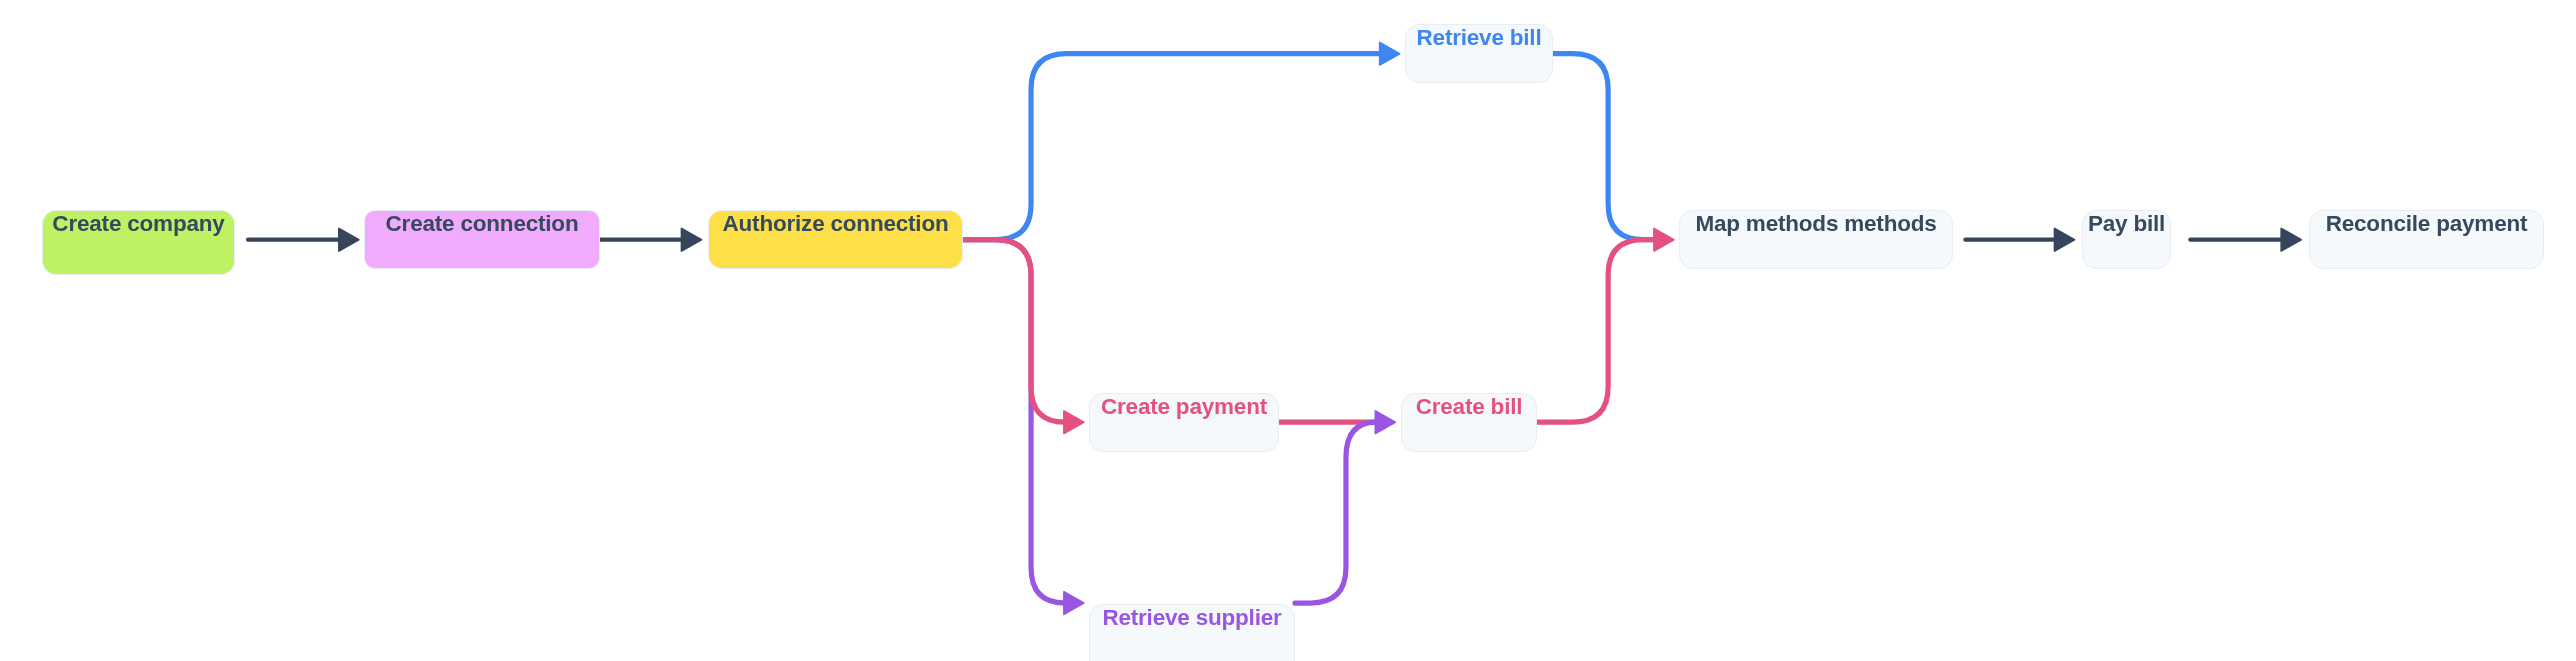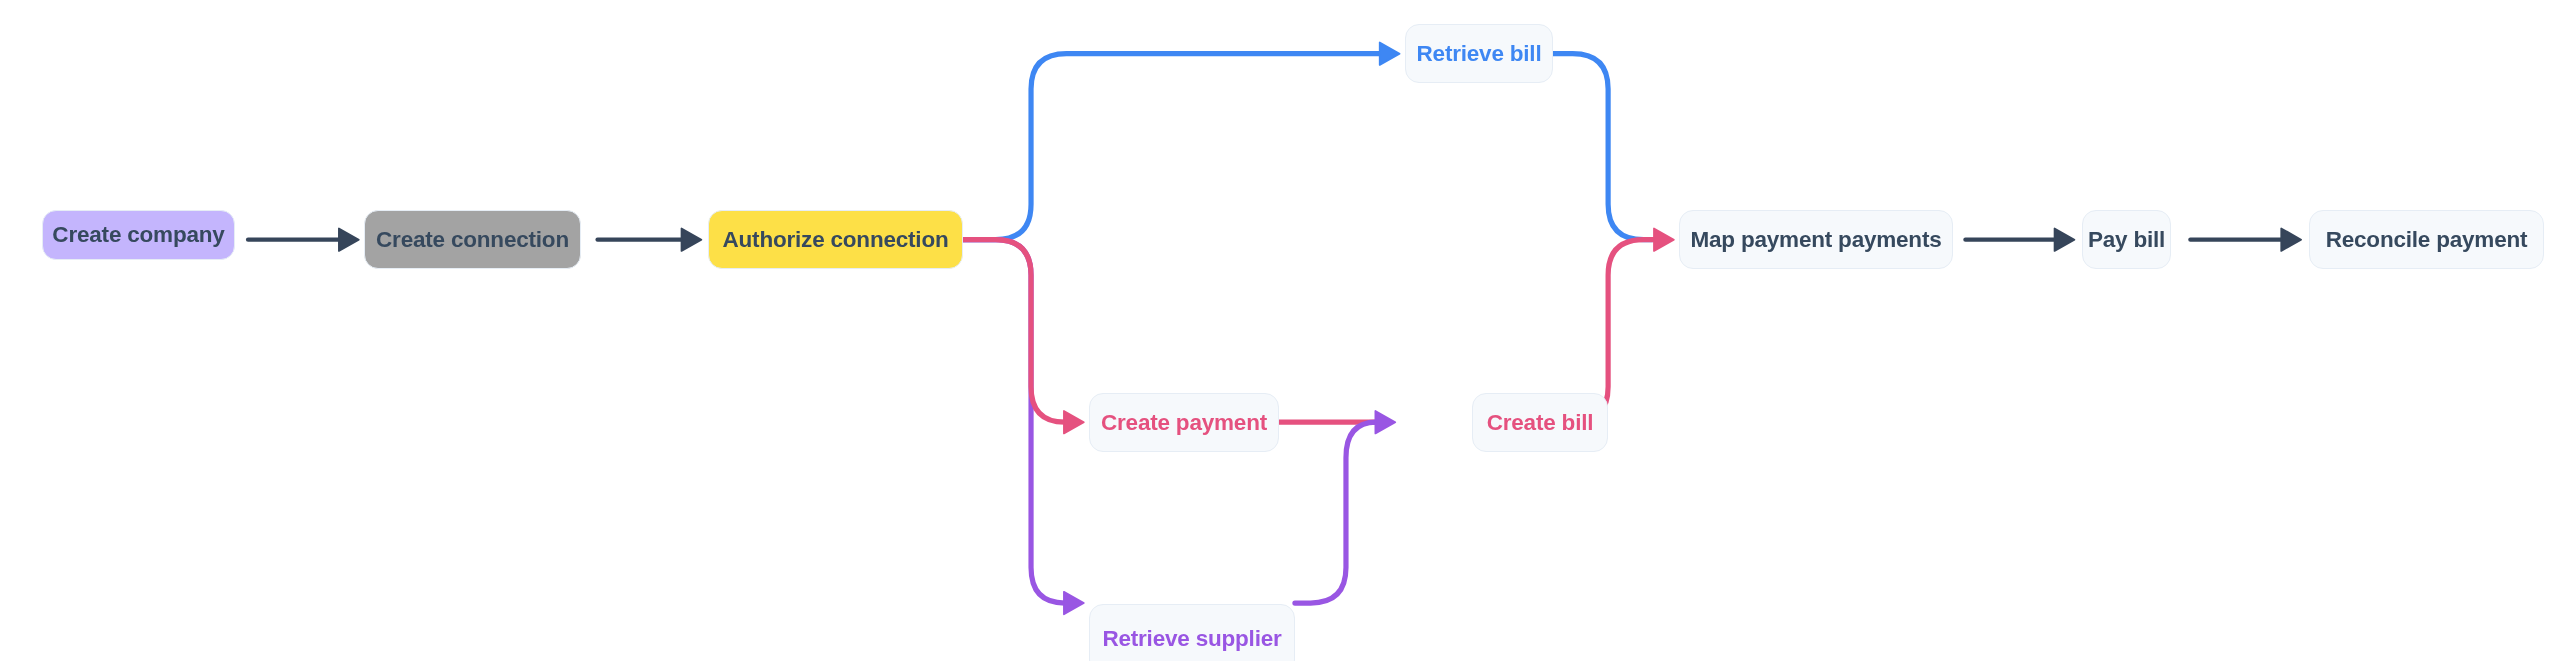--- a/index.html
+++ b/index.html
@@ -19,21 +19,21 @@
   .edges-svg {
     position: absolute;
     inset: 0;
     width: 2576px;
     height: 661px;
   }
   .node {
     position: absolute;
     box-sizing: border-box;
     display: flex;
-    align-items: center;
+    align-items: flex-start;
     justify-content: center;
     background: #f6f9fc;
     border: 1.7px solid #e6edf5;
     border-radius: 14px;
     font-size: 22.5px;
     font-weight: 600;
     letter-spacing: -0.2px;
     white-space: nowrap;
     cursor: pointer;
   }
@@ -59,43 +59,43 @@
       <path d="M1113 277 L1150 277 Q1191 277 1191 318 L1191 656 Q1191 697 1230 697" fill="none" stroke="#9956e3" stroke-width="6" stroke-linecap="round"></path>
       <polygon points="1252,697 1229,684 1229,710" fill="#9956e3" stroke="#9956e3" stroke-width="2" stroke-linejoin="round"></polygon>
       <path d="M1496 697 L1514 697 Q1555 697 1555 656 L1555 529 Q1555 488 1590 488" fill="none" stroke="#9956e3" stroke-width="6" stroke-linecap="round"></path>
       <polygon points="1612,488 1589,475 1589,501" fill="#9956e3" stroke="#9956e3" stroke-width="2" stroke-linejoin="round"></polygon>
       <path d="M1113 277 L1150 277 Q1191 277 1191 318 L1191 447 Q1191 488 1230 488" fill="none" stroke="#e5517f" stroke-width="6" stroke-linecap="round"></path>
       <polygon points="1252,488 1229,475 1229,501" fill="#e5517f" stroke="#e5517f" stroke-width="2" stroke-linejoin="round"></polygon>
       <path d="M1775 488 L1817 488 Q1858 488 1858 447 L1858 318 Q1858 277 1899 277 L1912 277" fill="none" stroke="#e5517f" stroke-width="6" stroke-linecap="round"></path>
       <polygon points="1934,277 1911,264 1911,290" fill="#e5517f" stroke="#e5517f" stroke-width="2" stroke-linejoin="round"></polygon>
     </svg>
   <div id="nodes">
-      <div class="node" style="left: 42px; top: 210px; width: 193px; height: 50px; background: #c4b5fd; border-color: rgb(230, 237, 245); color: rgb(54, 73, 94);">
+      <div class="node" style="left: 42px; top: 210px; width: 193px; height: 65px; background: #bef264; border-color: rgb(230, 237, 245); color: rgb(54, 73, 94);">
         <span>Create company</span>
       </div>
-      <div class="node" style="left: 364px; top: 210px; width: 217px; height: 59px; background: #a3a3a3; border-color: rgb(230, 237, 245); color: rgb(54, 73, 94);">
+      <div class="node" style="left: 364px; top: 210px; width: 236px; height: 59px; background: #f0abfc; border-color: rgb(230, 237, 245); color: rgb(54, 73, 94); border-radius: 11px;">
         <span>Create connection</span>
       </div>
       <div class="node" style="left: 708px; top: 210px; width: 255px; height: 59px; background: #fde047; border-color: rgb(230, 237, 245); color: rgb(54, 73, 94);">
         <span>Authorize connection</span>
       </div>
       <div class="node" style="left: 1405px; top: 24px; width: 148px; height: 59px; background: rgb(246, 249, 252); border-color: rgb(230, 237, 245); color: rgb(62, 135, 243);">
         <span>Retrieve bill</span>
       </div>
       <div class="node" style="left: 1089px; top: 393px; width: 190px; height: 59px; background: rgb(246, 249, 252); border-color: rgb(230, 237, 245); color: rgb(229, 81, 127);">
         <span>Create payment</span>
       </div>
-      <div class="node" style="left: 1472px; top: 393px; width: 136px; height: 59px; background: rgb(246, 249, 252); border-color: rgb(230, 237, 245); color: rgb(229, 81, 127);">
+      <div class="node" style="left: 1401px; top: 393px; width: 136px; height: 59px; background: rgb(246, 249, 252); border-color: rgb(230, 237, 245); color: rgb(229, 81, 127);">
         <span>Create bill</span>
       </div>
       <div class="node" style="left: 1089px; top: 604px; width: 206px; height: 70px; background: rgb(246, 249, 252); border-color: rgb(230, 237, 245); color: rgb(153, 86, 227);">
         <span>Retrieve supplier</span>
       </div>
       <div class="node" style="left: 1679px; top: 210px; width: 274px; height: 59px; background: rgb(246, 249, 252); border-color: rgb(230, 237, 245); color: rgb(54, 73, 94);">
-        <span>Map payment payments</span>
+        <span>Map methods methods</span>
       </div>
       <div class="node" style="left: 2082px; top: 210px; width: 89px; height: 59px; background: rgb(246, 249, 252); border-color: rgb(230, 237, 245); color: rgb(54, 73, 94);">
         <span>Pay bill</span>
       </div>
       <div class="node" style="left: 2309px; top: 210px; width: 235px; height: 59px; background: rgb(246, 249, 252); border-color: rgb(230, 237, 245); color: rgb(54, 73, 94);">
         <span>Reconcile payment</span>
       </div>
     </div>
 </div>
 

